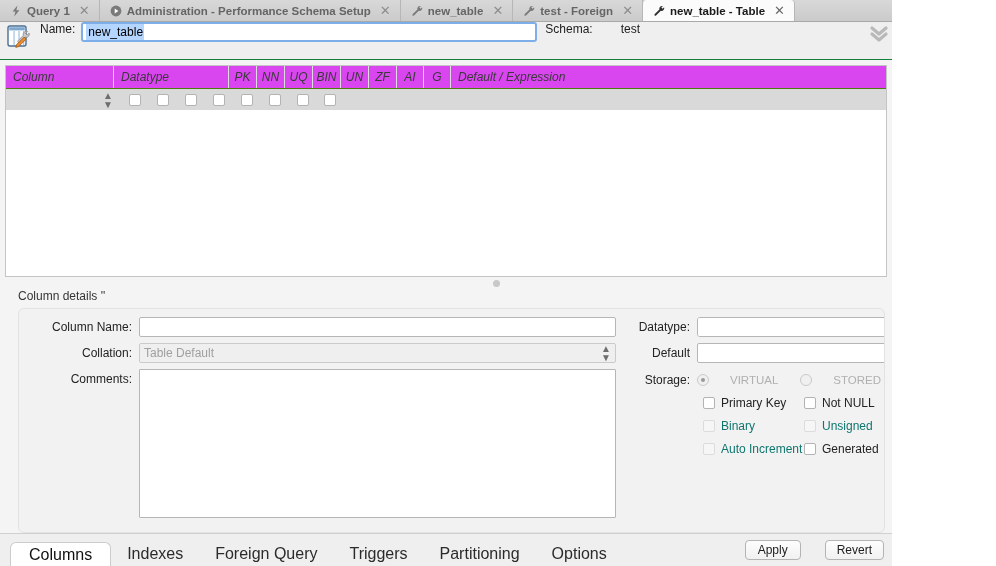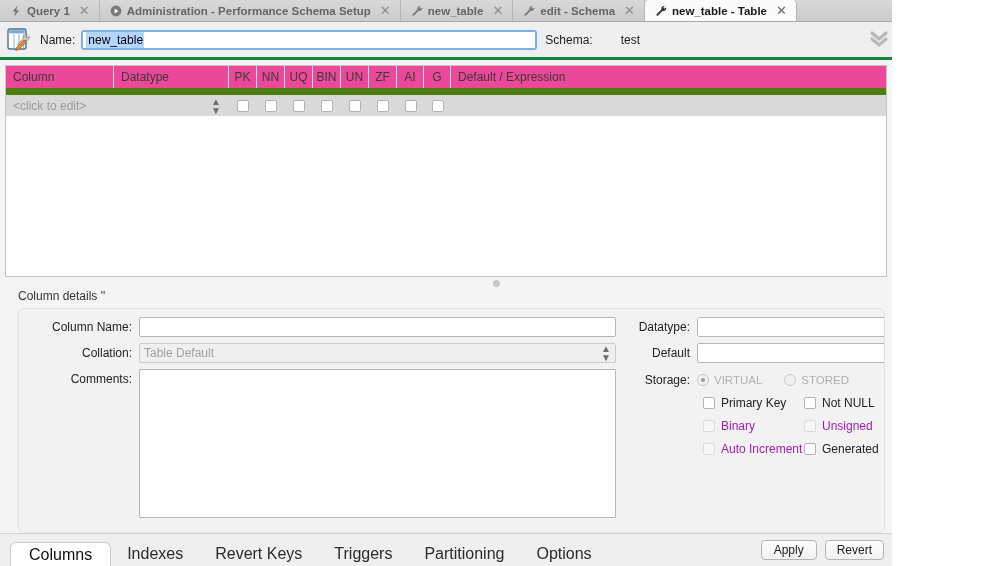--- a/index.html
+++ b/index.html
@@ -66,23 +66,23 @@
   .tab.active .tab-close { color: #6a6a6a; }
   .ic { width: 12px; height: 12px; display: inline-block; flex: 0 0 auto; }
   .ic svg { display: block; }
   .tabbar-filler { flex: 1 1 auto; background: linear-gradient(to bottom,#d8d8d8,#cbcbcb); }
 
   
   .editor-header {
     height: 38px;
     flex: 0 0 auto;
     background: #efefef;
-    border-bottom: 3px solid #15803d;
-    display: flex;
-    align-items: center;
+    border-bottom: 1px solid #15803d;
+    display: flex;
+    align-items: flex-start;
     padding: 0 0 0 4px;
     box-sizing: border-box;
   }
   .table-icon { width: 30px; height: 30px; margin-right: 6px; flex: 0 0 auto; }
   .hdr-label { font-size: 12px; color: #1c1c1c; margin-right: 6px; white-space: nowrap; }
   .name-input {
     flex: 1 1 auto;
     height: 20px;
     box-sizing: border-box;
     border: 2px solid #7eaeea;
@@ -124,23 +124,24 @@
     flex: 0 0 auto;
     height: 212px;
     box-sizing: border-box;
     display: flex;
     flex-direction: column;
     overflow: hidden;
   }
   .grid-head {
     display: flex;
     height: 22px;
-    background: #ec4899;
-    border-bottom: 7px solid #4d7c0f;
-    flex: 0 0 auto;
+    background: #d946ef;
+    border-bottom: 1px solid #4d7c0f;
+    flex: 0 0 auto;
+    font-style: italic;
   }
   .gh {
     box-sizing: border-box;
     border-right: 1px solid #dcdcdc;
     font-size: 12px;
     color: #3a3a3a;
     display: flex;
     align-items: center;
     padding-left: 7px;
     height: 22px;
@@ -291,42 +292,42 @@
     width: 100%;
   }
   .dt-combo .fieldpart { flex: 1 1 auto; background: #ffffff; }
   .dt-combo .arrowpart {
     width: 20px; flex: 0 0 auto;
     background: linear-gradient(to bottom,#3b95f8,#1575ef);
     display: flex; align-items: center; justify-content: center;
     cursor: pointer;
   }
   .storage-row { display: flex; align-items: center; margin: 7px 0 4px 0; }
-  .radio-item { display: flex; align-items: center; gap: 5px; margin-right: 22px; }
+  .radio-item { display: flex; align-items: center; gap: 21px; margin-right: 22px; }
   .radio {
     width: 12px; height: 12px; border-radius: 50%;
     border: 1px solid #c9c9c9; background: #f0f0f0;
     box-sizing: border-box; position: relative; flex: 0 0 auto;
   }
   .radio.on::after {
     content: ""; position: absolute;
     left: 3px; top: 3px; width: 4px; height: 4px;
     border-radius: 50%; background: #9a9a9a;
   }
   .radio-lbl { font-size: 11.5px; color: #b0b0b0; }
 
   .flagrid { margin-top: 6px; padding-left: 66px; }
   .flagrow { display: flex; margin-bottom: 9px; }
   .flagcell {
     display: flex; align-items: center; gap: 6px;
     width: 101px; flex: 0 0 auto;
     font-size: 12px; color: #232323;
     cursor: pointer;
   }
-  .flagcell.dis { color: #a21caf; cursor: default; }
+  .flagcell.dis { color: #0f766e; cursor: default; }
   .flagcell .cbox { border-color: #b3b3b3; }
   .flagcell.dis .cbox { border-color: #dcdcdc; background: #f6f6f6; }
 
   
   .bottombar {
     height: 33px;
     flex: 0 0 auto;
     background: #efefef;
     border-top: 1px solid #d0d0d0;
     display: flex;
@@ -348,21 +349,21 @@
   }
   .btab.active {
     background: #ffffff;
     border: 1px solid #cccccc;
     border-bottom: none;
     border-top-left-radius: 6px;
     border-top-right-radius: 6px;
     color: #101010;
     padding: 0 18px;
   }
-  .btn-group { margin-left: auto; display: flex; gap: 8px; align-self: center; }
+  .btn-group { margin-left: auto; display: flex; gap: 24px; align-self: center; }
   .btn {
     height: 20px;
     min-width: 56px;
     padding: 0 11px;
     box-sizing: border-box;
     border: 1px solid #b4b4b4;
     border-radius: 4px;
     background: linear-gradient(to bottom,#fdfdfd,#f1f1f1);
     font-size: 12px;
     color: #1c1c1c;
@@ -404,21 +405,21 @@
       </span>
       <span class="tab-label">new_table</span>
       <span class="tab-close">✕</span>
     </div>
     <div class="tab">
       <span class="ic">
         <svg width="12" height="12" viewBox="0 0 12 12">
             <path d="M9.9 1.1a2.7 2.7 0 0 0-3.5 3.3L1.6 9.2a1 1 0 0 0 1.4 1.4l4.8-4.8a2.7 2.7 0 0 0 3.3-3.5L9.6 3.8 8.3 2.5z" fill="#7a7a7a"></path>
           </svg>
       </span>
-      <span class="tab-label">edit - Schema</span>
+      <span class="tab-label">test - Foreign</span>
       <span class="tab-close">✕</span>
     </div>
     <div class="tab active">
       <span class="ic">
         <svg width="12" height="12" viewBox="0 0 12 12">
             <path d="M9.9 1.1a2.7 2.7 0 0 0-3.5 3.3L1.6 9.2a1 1 0 0 0 1.4 1.4l4.8-4.8a2.7 2.7 0 0 0 3.3-3.5L9.6 3.8 8.3 2.5z" fill="#2e2e2e"></path>
           </svg>
       </span>
       <span class="tab-label">new_table - Table</span>
       <span class="tab-close">✕</span>
@@ -464,21 +465,20 @@
       <div class="gh ck" style="width:28px">NN</div>
       <div class="gh ck" style="width:28px">UQ</div>
       <div class="gh ck" style="width:28px">BIN</div>
       <div class="gh ck" style="width:28px">UN</div>
       <div class="gh ck" style="width:28px">ZF</div>
       <div class="gh ck" style="width:27px">AI</div>
       <div class="gh ck" style="width:27px">G</div>
       <div class="gh last">Default / Expression</div>
     </div>
     <div class="grid-row">
-      <div class="gc" style="width:108px">&lt;click to edit&gt;</div>
       <div class="gc" style="width:115px;justify-content:flex-end;padding-right:8px">
         <span class="spinner">▲<br>▼</span>
       </div>
       <div class="gc ck" style="width:28px">
           <span class="cbox"></span>
         </div>
       <div class="gc ck" style="width:28px">
           <span class="cbox"></span>
         </div>
       <div class="gc ck" style="width:28px">
@@ -611,21 +611,21 @@
           </div>
         </div>
       </div>
     </div>
   </div>
 
   <div class="bottombar">
     <div class="btabs">
       <div class="btab active">Columns</div>
       <div class="btab">Indexes</div>
-      <div class="btab">Revert Keys</div>
+      <div class="btab">Foreign Query</div>
       <div class="btab">Triggers</div>
       <div class="btab">Partitioning</div>
       <div class="btab">Options</div>
     </div>
     <div class="btn-group">
       <button class="btn">Apply</button>
       <button class="btn">Revert</button>
     </div>
   </div>
 

